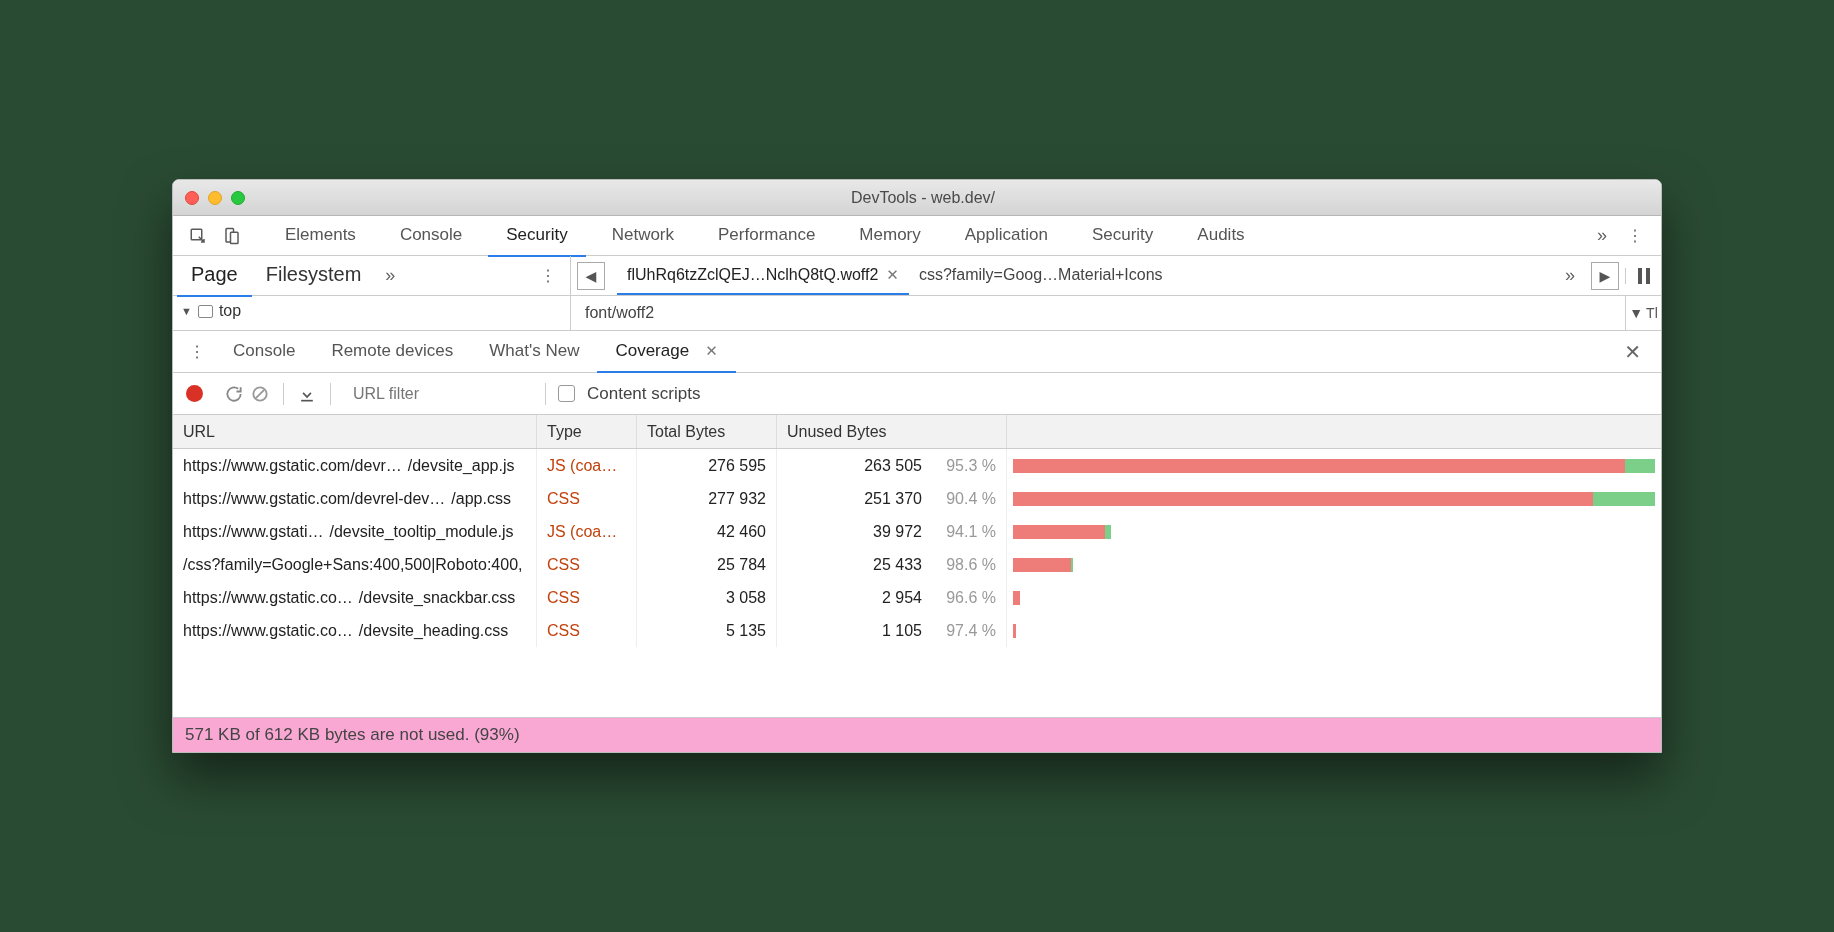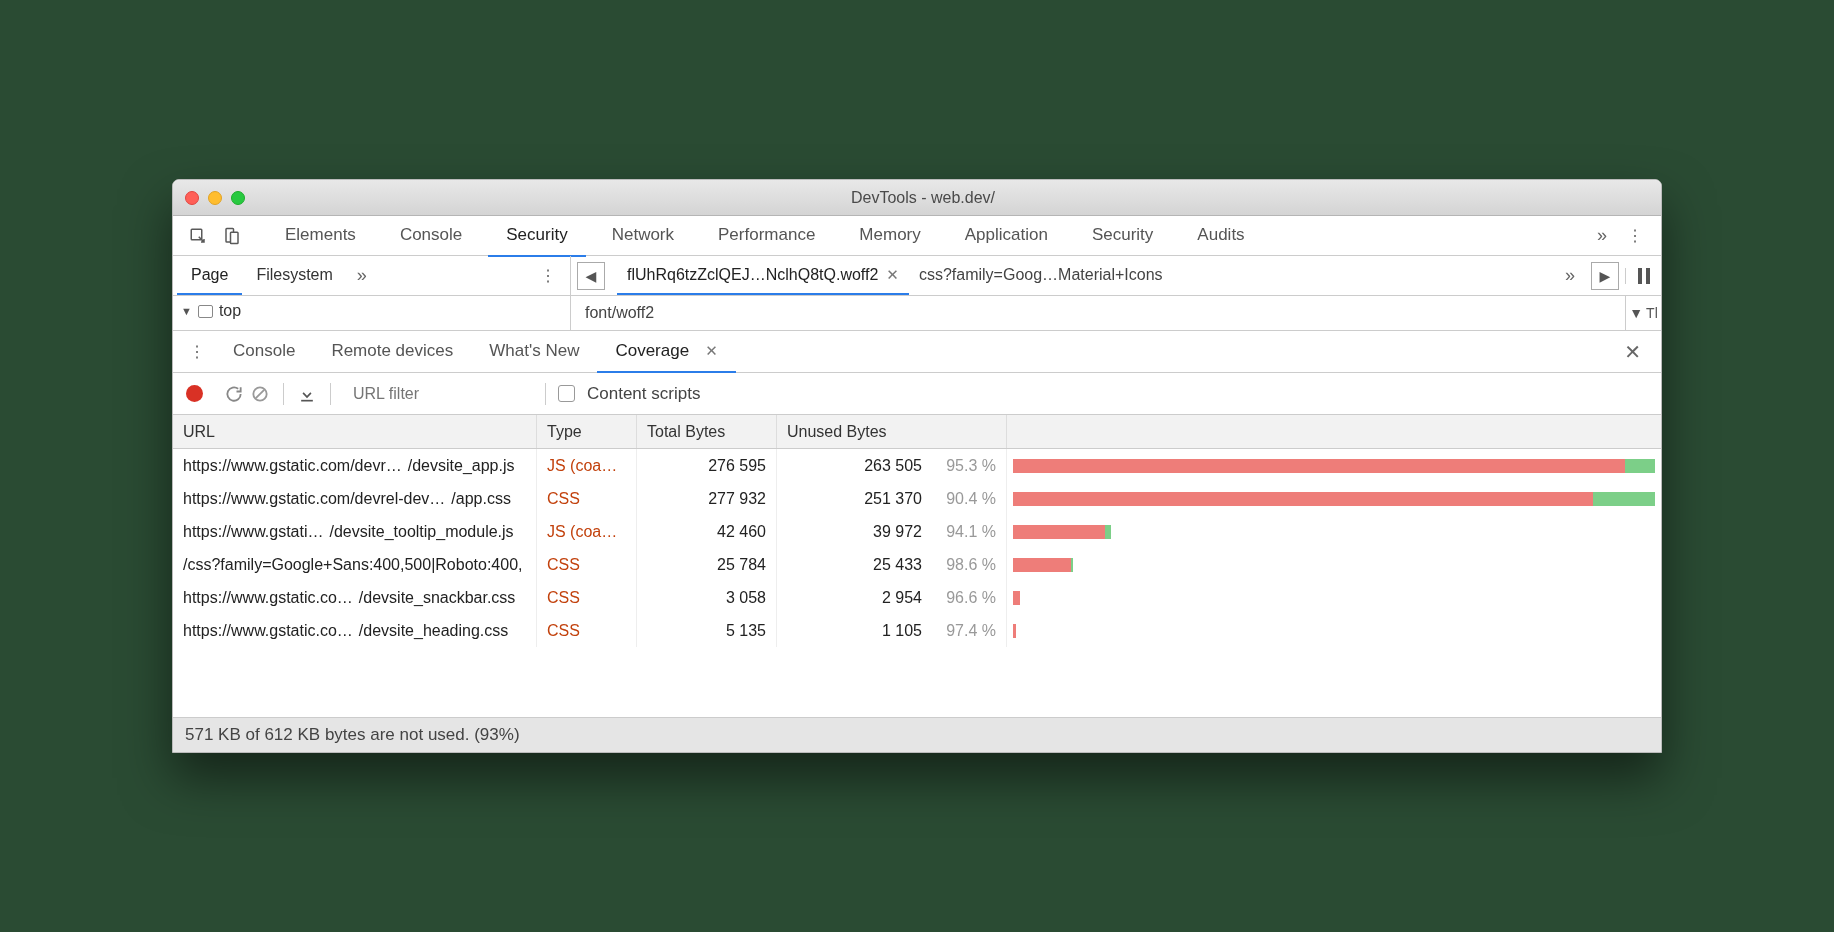--- a/index.html
+++ b/index.html
@@ -83,21 +83,21 @@
   }
   .sources-left {
     display: flex;
     align-items: center;
     border-right: 1px solid #ccc;
     width: 398px;
     padding: 0 4px;
   }
   .page-tab {
     padding: 9px 14px;
-    font-size: 16px;
+    font-size: 20px;
     color: #333;
     border-bottom: 2px solid transparent;
     cursor: pointer;
   }
   .page-tab.active { border-bottom: 2px solid #2b7de9; color: #222; }
   .sources-right {
     display: flex;
     align-items: center;
     flex: 1;
     overflow: hidden;
@@ -248,21 +248,21 @@
   .unused-pct { color: #999; width: 64px; text-align: right; }
   .td.col-viz { padding: 0 6px; border-right: none; }
   .bar-wrap { height: 14px; display: flex; width: 100%; }
   .bar-red { background: #ee7d79; height: 100%; }
   .bar-green { background: #7ccf88; height: 100%; }
   .footer {
     border-top: 1px solid #ccc;
     padding: 7px 12px;
     font-size: 17px;
     color: #444;
-    background: #e5e5e5;
+    background: #f9a8d4;
   }
   .empty-fill { height: 70px; }
 </style>
 </head>
 <body>
 
 <div class="window">
 
   <div class="titlebar">
     <div class="traffic-lights">

